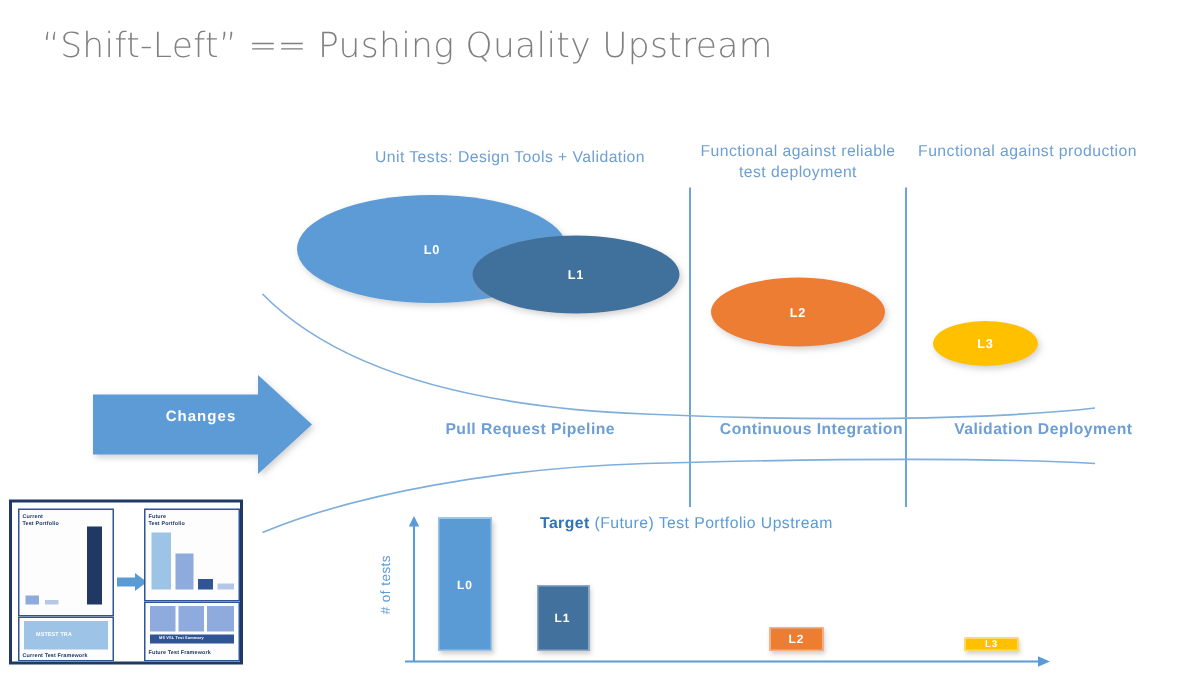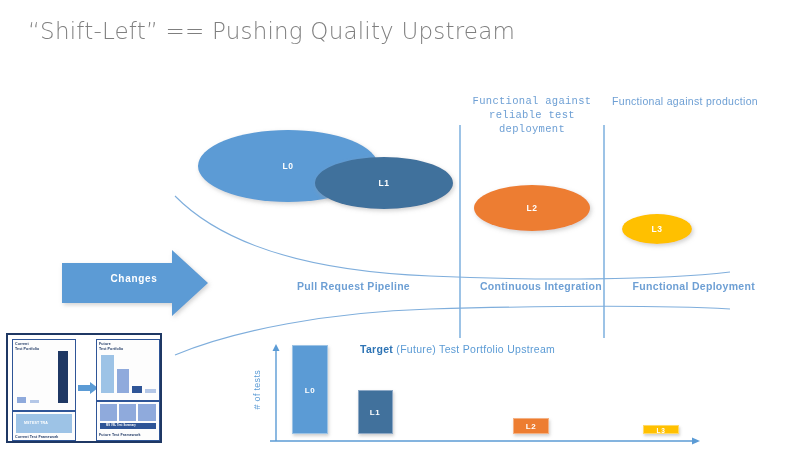--- a/index.html
+++ b/index.html
@@ -27,21 +27,21 @@
   
   .col-head{
     position:absolute;
     color:#6d9fd4;
     font-size:10.5px;
     text-align:center;
     line-height:14px;
     letter-spacing:.3px;
   }
   #head-unit{ left:180px; top:98px; width:320px; }
-  #head-func-rel{ left:462px; top:94px; width:140px;font-family:Liberation Mono, monospace; }
+  #head-func-rel{ left:462px; top:94px; width:140px; }
   #head-func-prod{ left:605px; top:94px; width:160px; }
 
   
   .stage-label{
     position:absolute;
     color:#6d9fd4;
     font-size:10.5px;
     text-align:right;
     line-height:14px;
     letter-spacing:.3px;
@@ -166,26 +166,27 @@
     <path d="M276,344 L272.5,351 L279.5,351 Z" fill="#5B9BD5"></path>
     <line x1="270" y1="441" x2="694" y2="441" stroke="#5B9BD5" stroke-width="1.4"></line>
     <path d="M700,441 L692,437.5 L692,444.5 Z" fill="#5B9BD5"></path>
   </svg>
 
   <div class="bub-label" style="left:288px;top:166px">L0</div>
   <div class="bub-label" style="left:384px;top:183px">L1</div>
   <div class="bub-label" style="left:532px;top:208px">L2</div>
   <div class="bub-label" style="left:657px;top:229px">L3</div>
 
+  <div class="col-head" id="head-unit">Unit Tests: Design Tools + Validation</div>
   <div class="col-head" id="head-func-rel">Functional against reliable test deployment</div>
   <div class="col-head" id="head-func-prod">Functional against production</div>
 
   <div class="stage-label" id="stage-pr">Pull Request Pipeline</div>
   <div class="stage-label" id="stage-ci">Continuous Integration</div>
-  <div class="stage-label" id="stage-cd">Functional Deployment</div>
+  <div class="stage-label" id="stage-cd">Validation Deployment</div>
 
   <div id="changes-label">Changes</div>
 
   <div id="chart-title"><b>Target</b><span> (Future) Test Portfolio Upstream</span></div>
 
   <div id="ylabel"># of tests</div>
 
   <div class="bar" style="left:292px;top:345px;width:36px;height:89px;background:#5B9BD5;border:1px solid #9CC3E5;box-shadow:1px 2px 3px rgba(150,150,150,.45);box-sizing:border-box;"></div>
   <div class="bar-label" style="left:310px;top:390px">L0</div>
 

